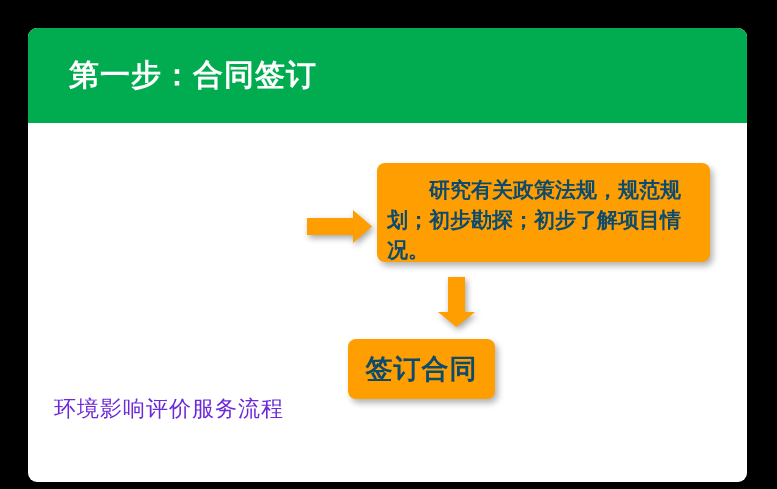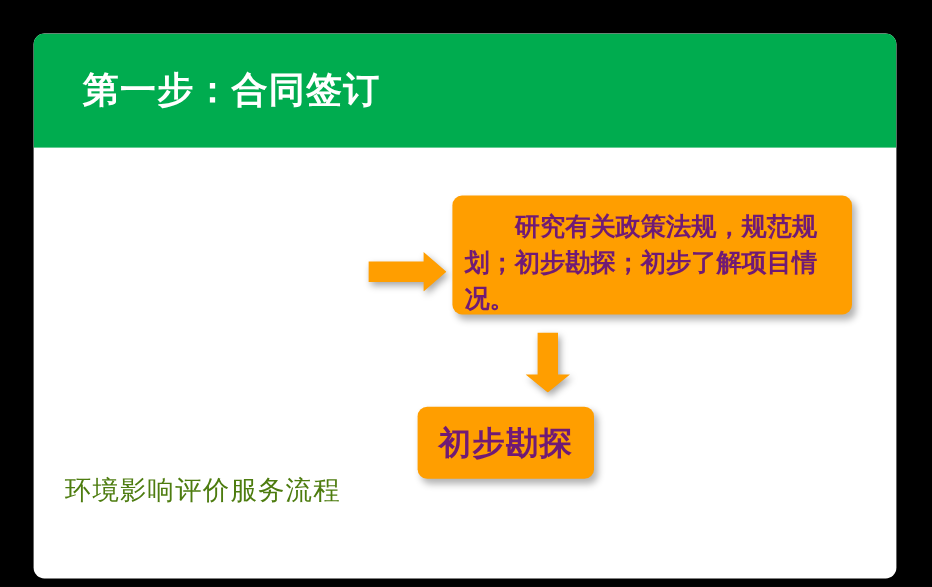--- a/index.html
+++ b/index.html
@@ -40,21 +40,21 @@
     font-size: 30px;
     font-weight: 700;
     padding-left: 41px;
     letter-spacing: 1px;
     white-space: nowrap;
   }
   .flow-box {
     position: absolute;
     background: #FF9E00;
     border-radius: 8px;
-    color: #701a75;
+    color: #0c4a6e;
     font-weight: 700;
     box-shadow: 3px 4px 6px rgba(0,0,0,0.30);
   }
   .flow-box.center-label {
     display: flex;
     align-items: center;
     justify-content: center;
   }
   .box-step1 {
     left: 49px;
@@ -103,21 +103,21 @@
     top: 249px;
   }
   .arrow svg {
     display: block;
     filter: drop-shadow(2px 3px 3px rgba(0,0,0,0.35));
   }
   .caption {
     position: absolute;
     left: 26px;
     top: 366px;
-    color: #4d7c0f;
+    color: #6d28d9;
     font-size: 22px;
     font-weight: 500;
     letter-spacing: 1px;
     white-space: nowrap;
   }
 </style>
 </head>
 <body>
 
 <div class="stage">
@@ -138,19 +138,19 @@
       <p class="para">研究有关政策法规，规范规划；初步勘探；初步了解项目情况。</p>
     </div>
 
     <div class="arrow arrow-down">
       <svg width="37" height="50" viewBox="0 0 37 50" xmlns="http://www.w3.org/2000/svg">
         <polygon points="10,0 27,0 27,35 37,35 18.5,50 0,35 10,35"></polygon>
       </svg>
     </div>
 
     <div class="flow-box center-label box-step3">
-      <span>初步勘探</span>
+      <span>签订合同</span>
     </div>
 
     <div class="caption">环境影响评价服务流程</div>
 
   </div>
 </div>
 
 </body></html>

